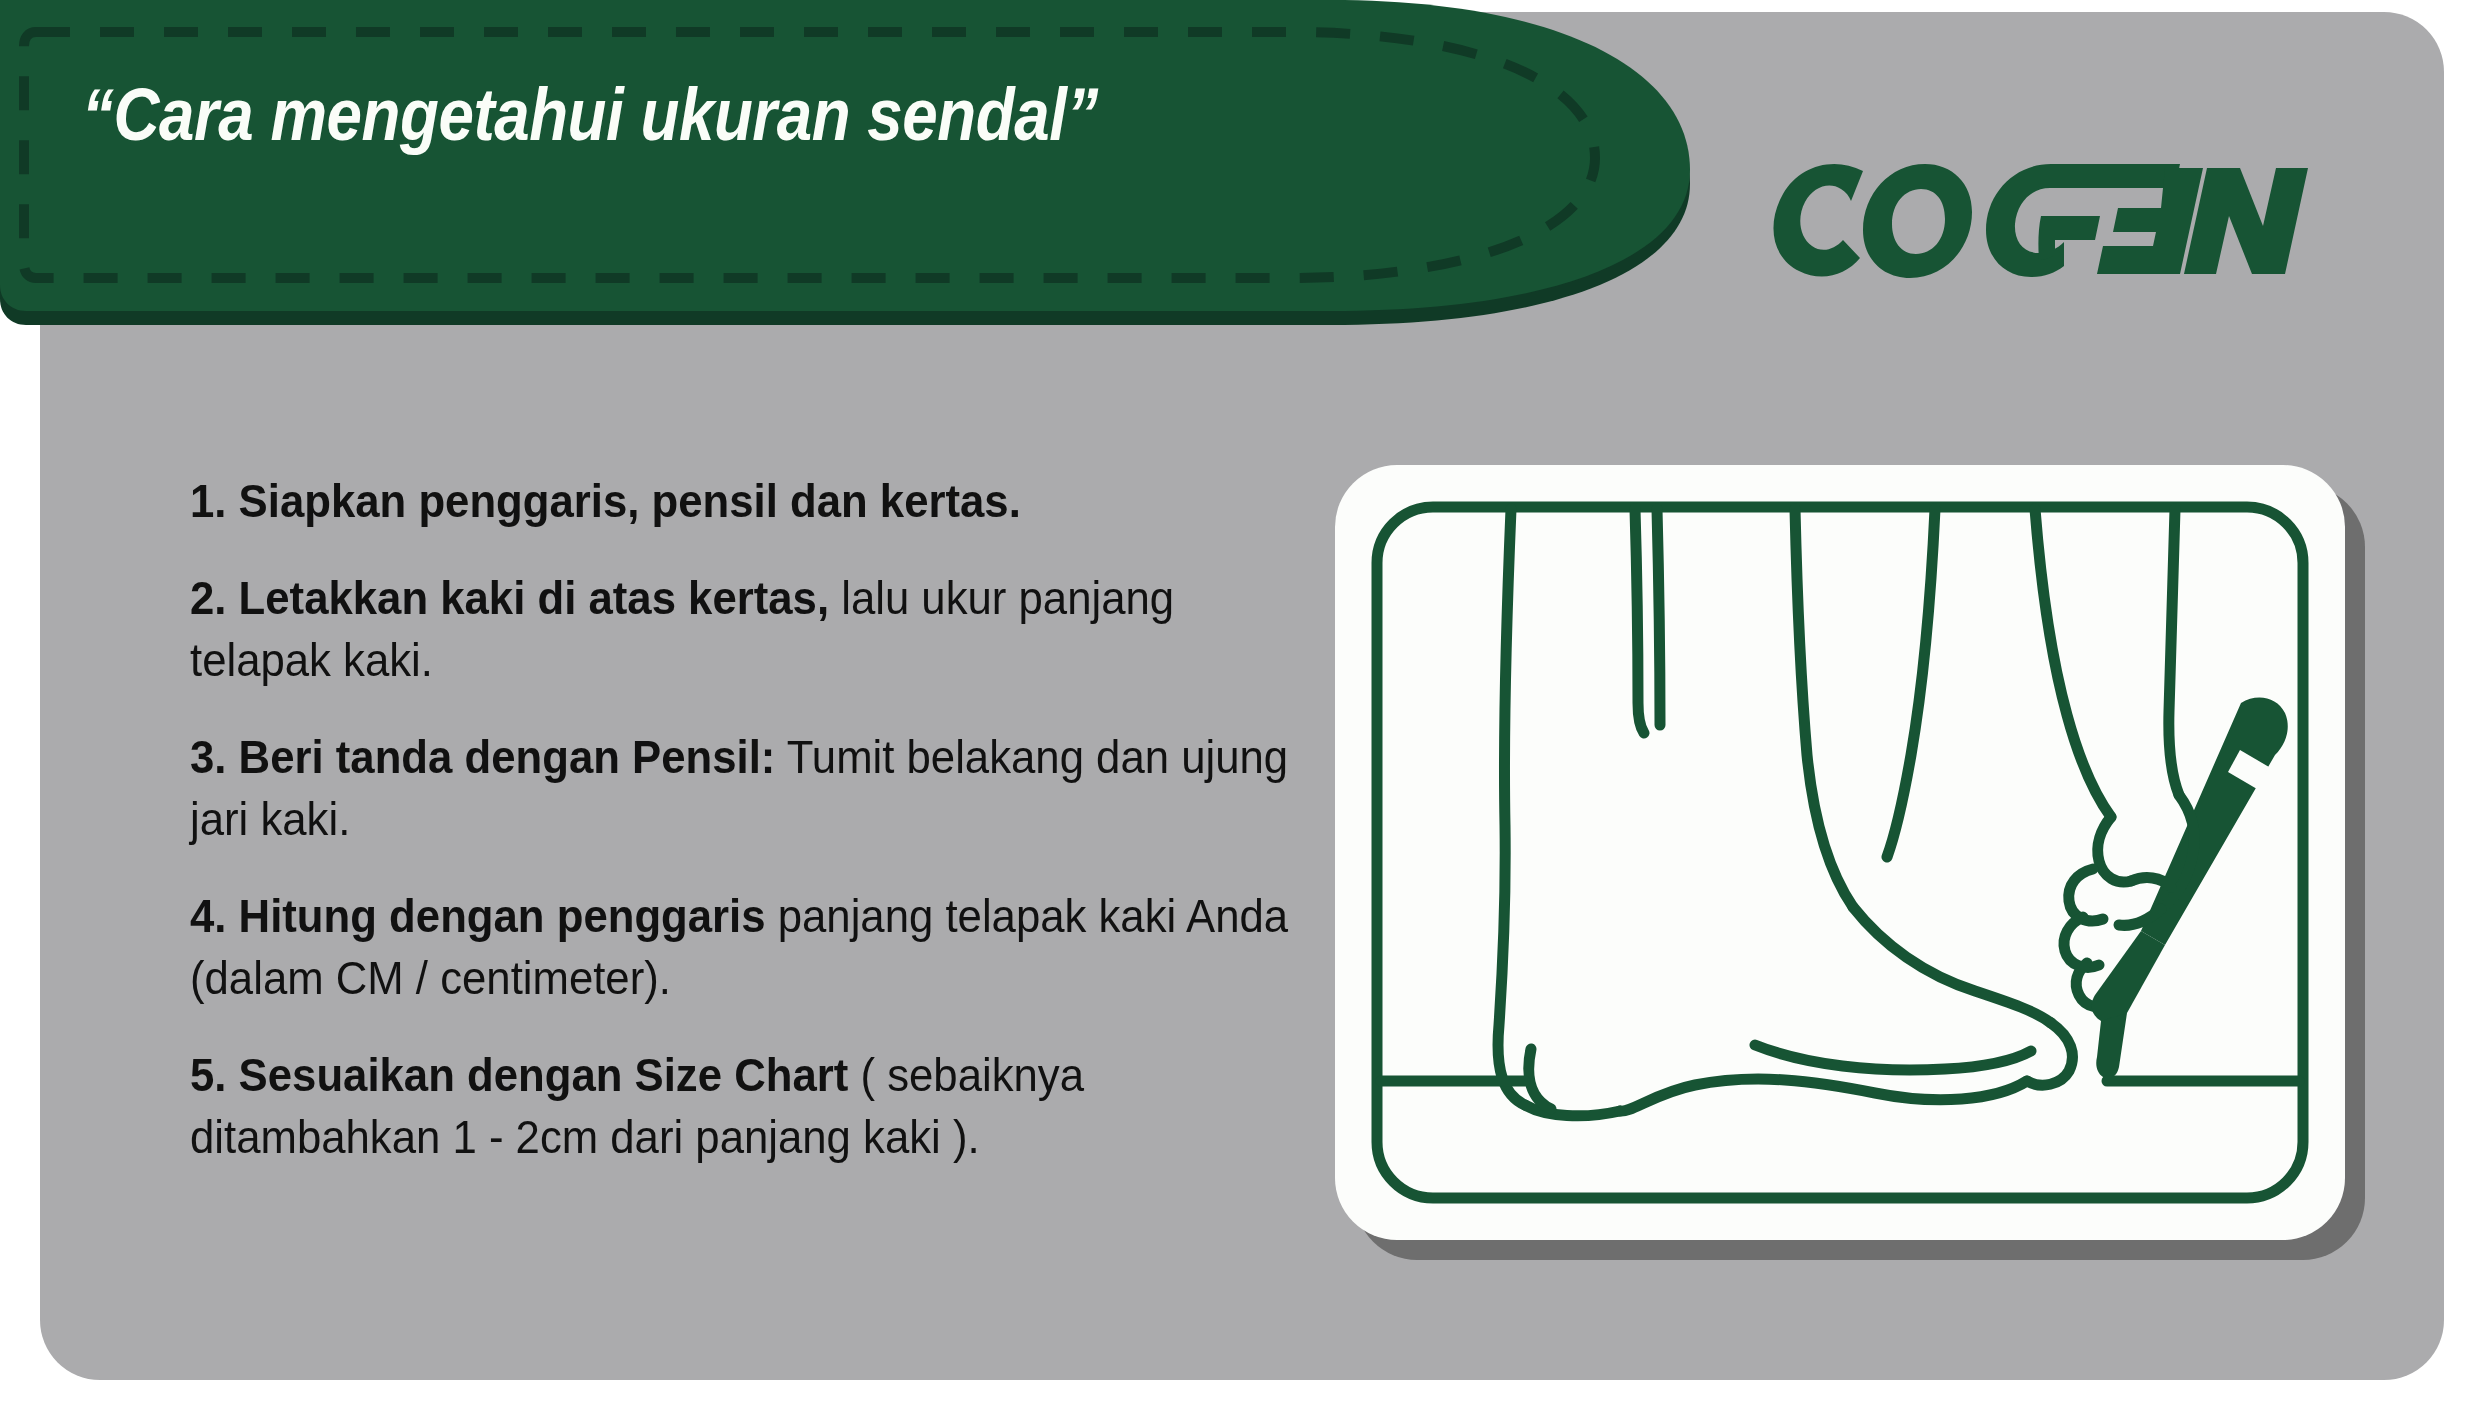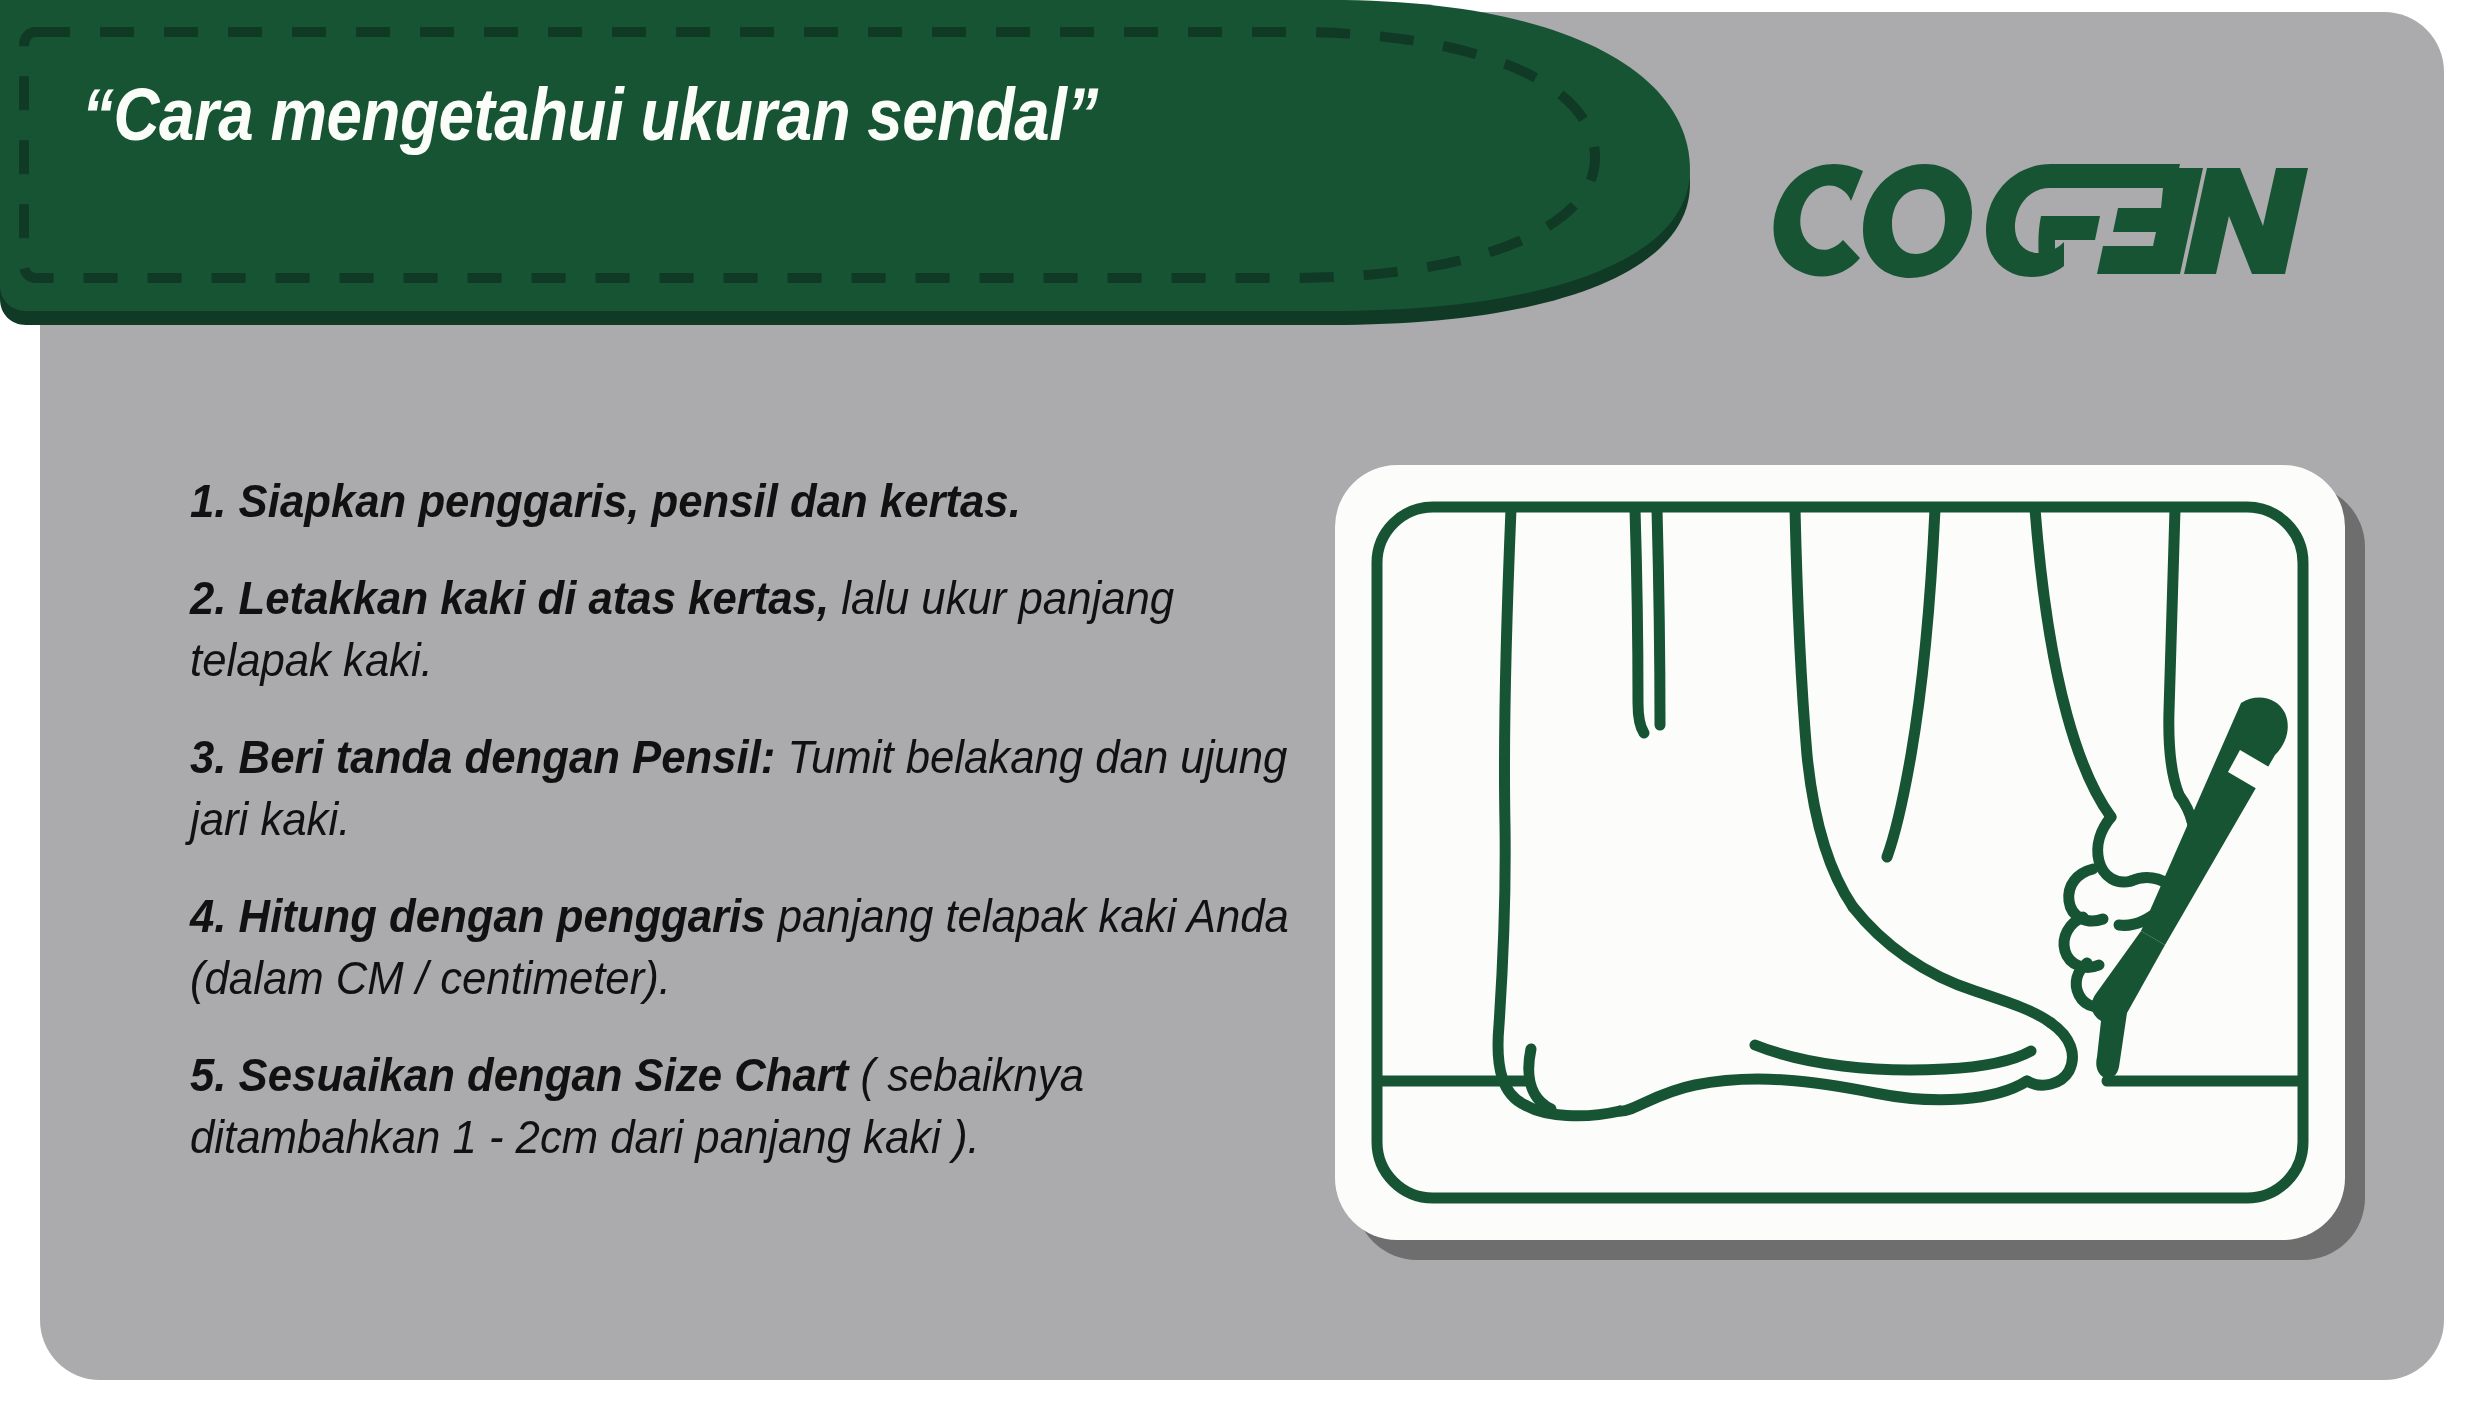--- a/index.html
+++ b/index.html
@@ -73,21 +73,20 @@
     position:absolute;
     left:1755px; top:150px;
     width:590px; height:130px;
   }
 
   
   .steps {
     position:absolute;
     left:190px; top:470px;
     width:1130px;
-    font-style:italic;
   }
   .step {
     color:#111111;
     font-family:"Liberation Sans", sans-serif;
     font-size:47px;
     line-height:1.33;
     margin-bottom:34px;
     transform:scaleX(0.93);
     transform-origin:left top;
     width:1215px;

